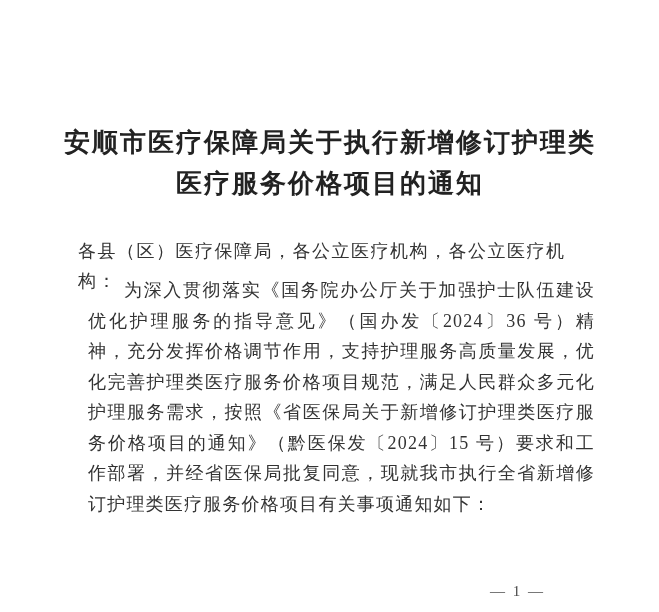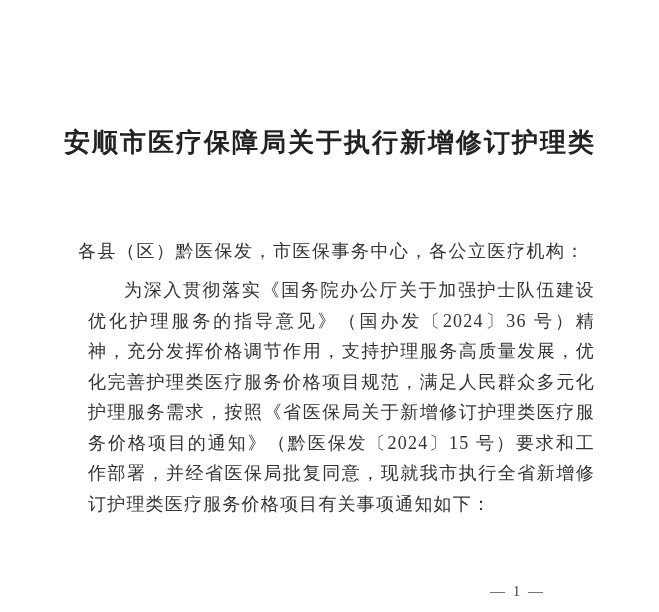--- a/index.html
+++ b/index.html
@@ -60,21 +60,22 @@
     color: #4a4a4a;
   }
 </style>
 </head>
 <body>
 
 <div class="page">
 
   <h1 class="doc-title">
     <div>安顺市医疗保障局关于执行新增修订护理类</div>
+    <div>医疗服务价格项目的通知</div>
   </h1>
 
-  <div class="salutation">各县（区）黔医保发，市医保事务中心，各公立医疗机构：</div>
+  <div class="salutation">各县（区）医疗保障局，各公立医疗机构，各公立医疗机构：</div>
 
   <p class="body-paragraph">为深入贯彻落实《国务院办公厅关于加强护士队伍建设优化护理服务的指导意见》（国办发〔2024〕36 号）精神，充分发挥价格调节作用，支持护理服务高质量发展，优化完善护理类医疗服务价格项目规范，满足人民群众多元化护理服务需求，按照《省医保局关于新增修订护理类医疗服务价格项目的通知》（黔医保发〔2024〕15 号）要求和工作部署，并经省医保局批复同意，现就我市执行全省新增修订护理类医疗服务价格项目有关事项通知如下：</p>
 
   <div class="page-number">— 1 —</div>
 
 </div>
 
 </body></html>

